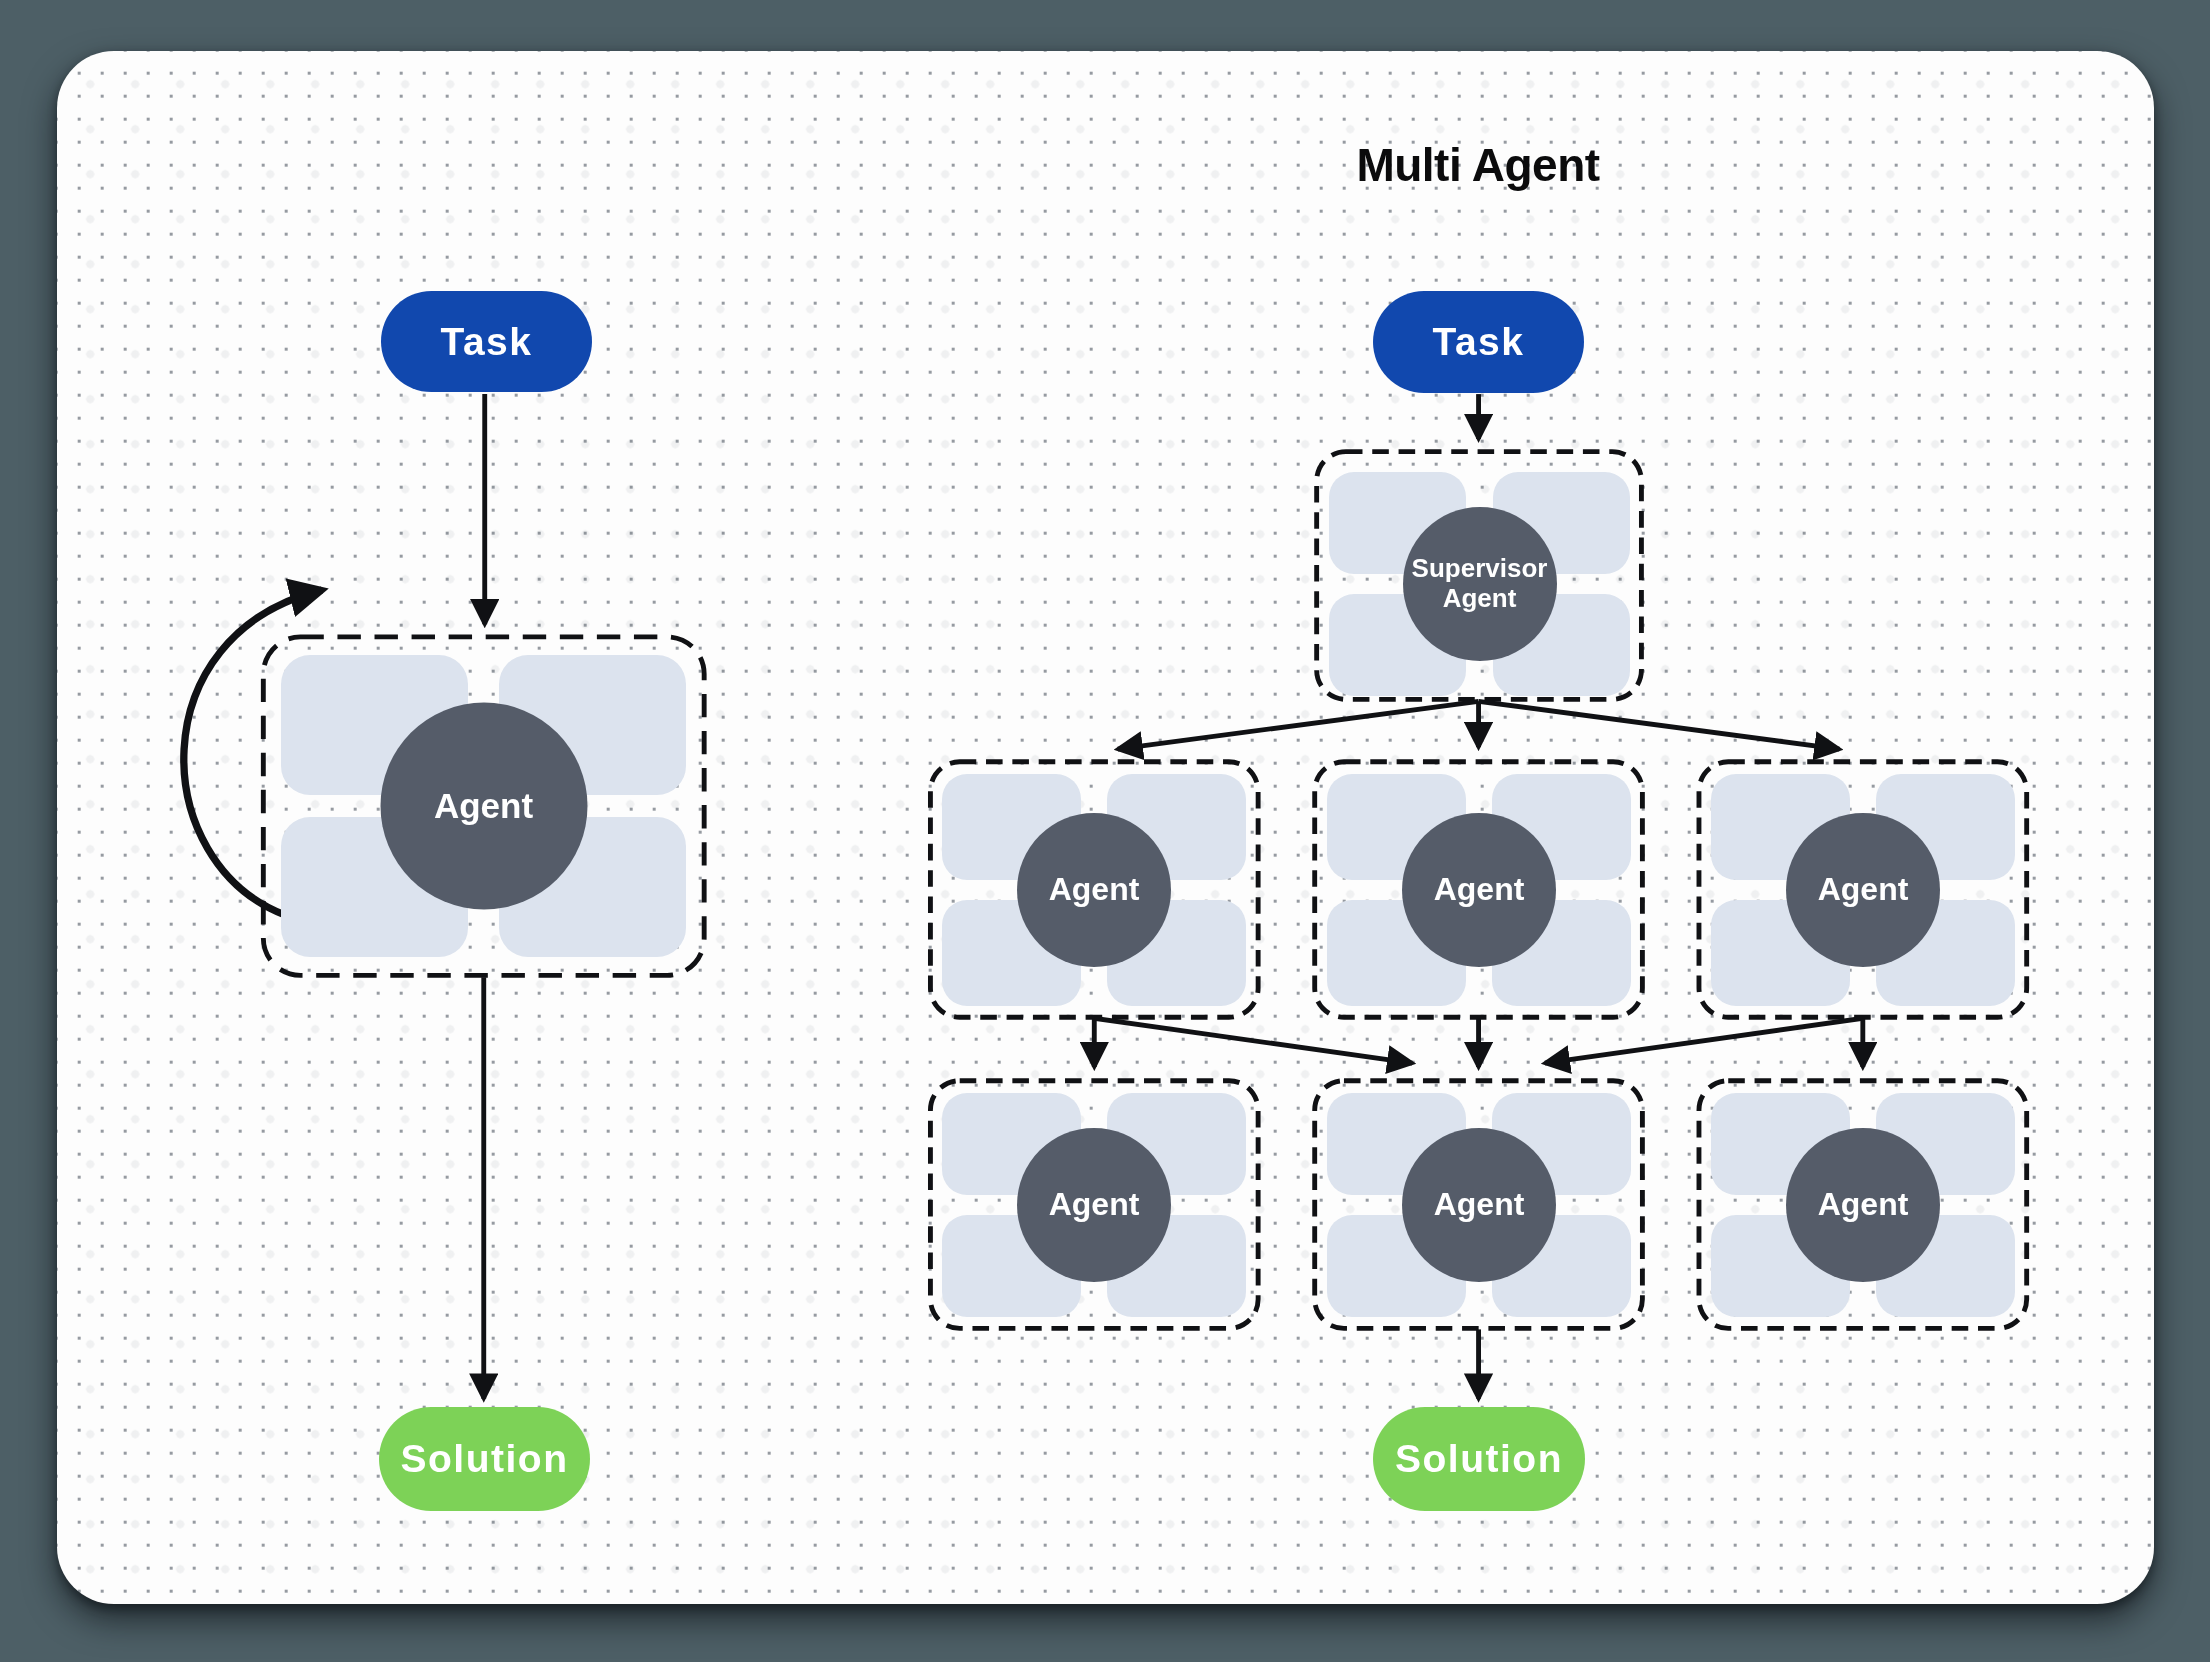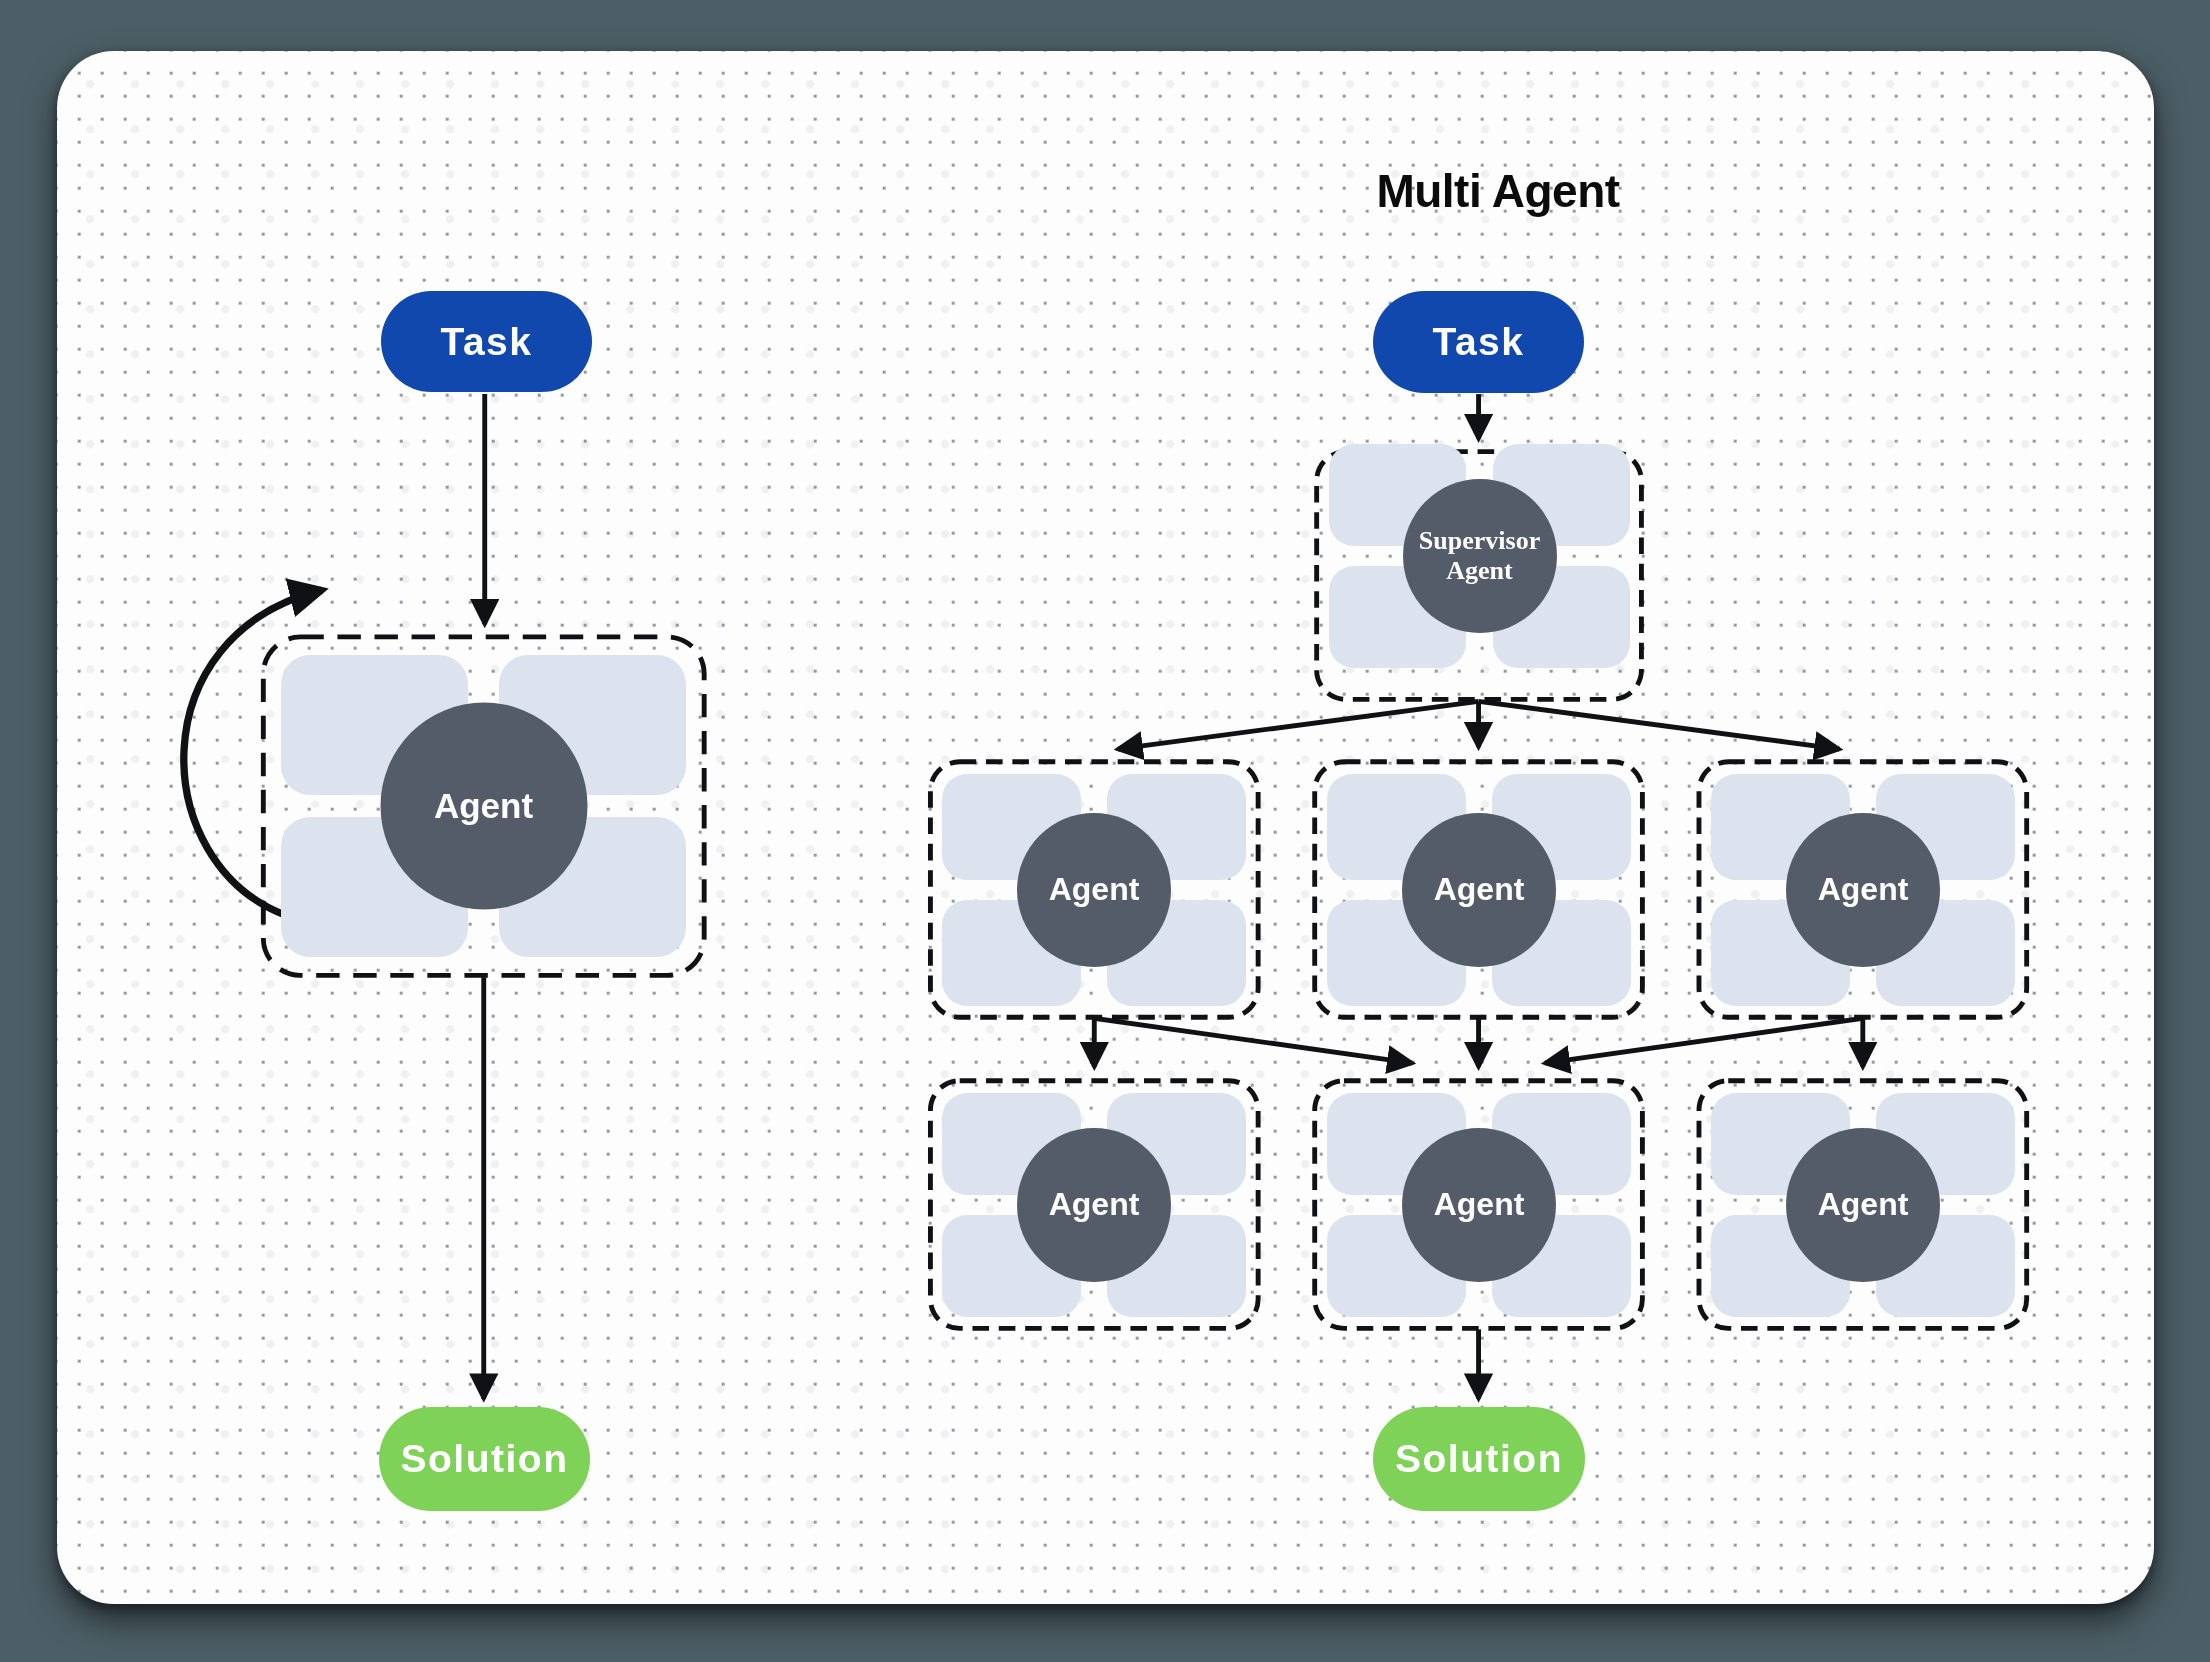--- a/index.html
+++ b/index.html
@@ -87,21 +87,21 @@
     <path class="arrow" d="M1516,719 L1516,766" marker-end="url(#ah)"></path>
     <path class="arrow" d="M1516,719 L1886,768" marker-end="url(#ah)"></path>
     <path class="arrow" d="M1122,1044 L1122,1094" marker-end="url(#ah)"></path>
     <path class="arrow" d="M1122,1044 L1448,1090" marker-end="url(#ah)"></path>
     <path class="arrow" d="M1516,1044 L1516,1094" marker-end="url(#ah)"></path>
     <path class="arrow" d="M1910,1044 L1584,1090" marker-end="url(#ah)"></path>
     <path class="arrow" d="M1910,1044 L1910,1094" marker-end="url(#ah)"></path>
     <path class="arrow" d="M1516,1363 L1516,1434" marker-end="url(#ah)"></path>
   </svg>
 
-  <div class="title" style="left:1478px;top:164px;margin-left:20px;">Multi Agent</div>
+  <div class="title" style="left:1478px;top:138px;">Multi Agent</div>
 
   <div class="pill blue" style="left:381px;top:291px;width:211px;height:101px;">
     <span>Task</span>
   </div>
 
   <div class="cluster big" style="left:263px;top:637px;width:441px;height:338px;">
     <div class="chip tl"></div>
     <div class="chip tr"></div>
     <div class="chip bl"></div>
     <div class="chip br"></div>
@@ -111,21 +111,21 @@
   </div>
 
   <div class="pill green" style="left:379px;top:1407px;width:211px;height:104px;">
     <span>Solution</span>
   </div>
 
   <div class="pill blue" style="left:1373px;top:291px;width:211px;height:102px;">
     <span>Task</span>
   </div>
 
-  <div class="cluster" style="left:1317px;top:432px;width:325px;height:248px;font-family:Liberation Serif, serif;">
+  <div class="cluster" style="left:1317px;top:460px;width:325px;height:248px;">
     <div class="chip tl"></div>
     <div class="chip tr"></div>
     <div class="chip bl"></div>
     <div class="chip br"></div>
     <div class="agent-circle">
       <span class="sub">Supervisor</span>
       <span class="sub">Agent</span>
     </div>
   </div>
 

